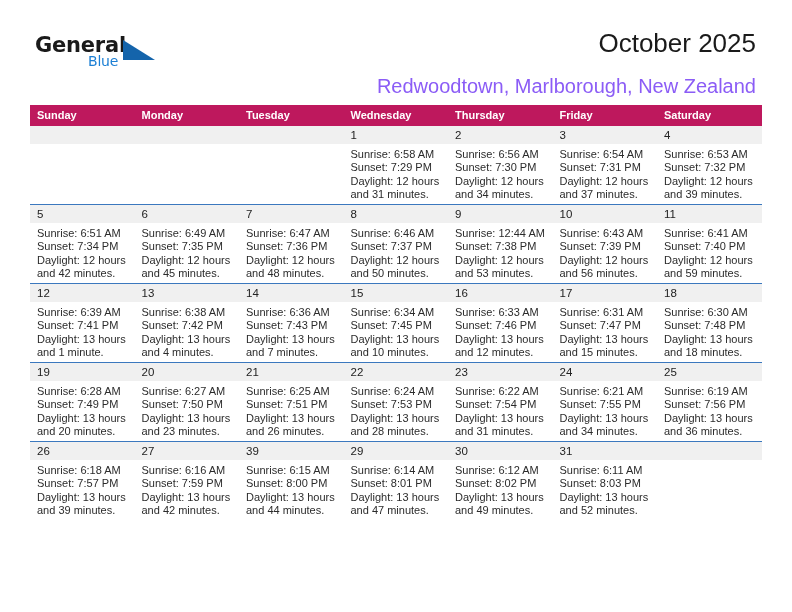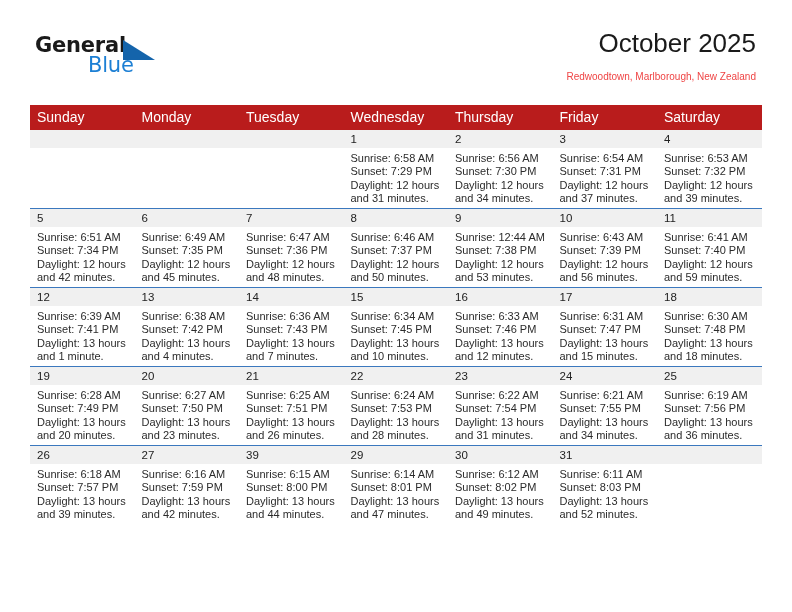--- a/index.html
+++ b/index.html
@@ -45,21 +45,21 @@
     font-size: 21px;
     letter-spacing: -0.2px;
     color: #1a1a1a;
     font-family: "DejaVu Sans", sans-serif;
     font-weight: bold;
   }
   .logo-blue {
     position: absolute;
     left: 53px;
     top: 20px;
-    font-size: 21px;
+    font-size: 14px;
     letter-spacing: -0.2px;
     color: #1c7fd4;
     font-family: "DejaVu Sans", sans-serif;
   }
   .logo-tri {
     position: absolute;
     left: 88px;
     top: 7px;
     width: 0;
     height: 0;
@@ -75,42 +75,42 @@
     width: 560px;
   }
   .cal-title {
     font-size: 26px;
     font-weight: normal;
     color: #1a1a1a;
     line-height: 30px;
     white-space: nowrap;
   }
   .cal-subtitle {
-    margin-top: 10px;
-    font-size: 10px;
-    color: #ef4444;
+    margin-top: 20px;
+    font-size: 20px;
+    color: #8b5cf6;
     line-height: 17px;
     white-space: nowrap;
   }
 
   
   .calendar {
     position: absolute;
     left: 30px;
     top: 105px;
     width: 731px;
     border-collapse: collapse;
     table-layout: fixed;
   }
 
   .calendar th {
-    background: #b91c1c;
+    background: #be185d;
     color: #ffffff;
-    font-size: 14px;
-    font-weight: normal;
+    font-size: 11px;
+    font-weight: bold;
     text-align: left;
     padding: 4px 0 5px 7px;
     height: 11px;
     border: none;
   }
 
   .calendar td {
     vertical-align: top;
     padding: 0;
     height: 78px;

